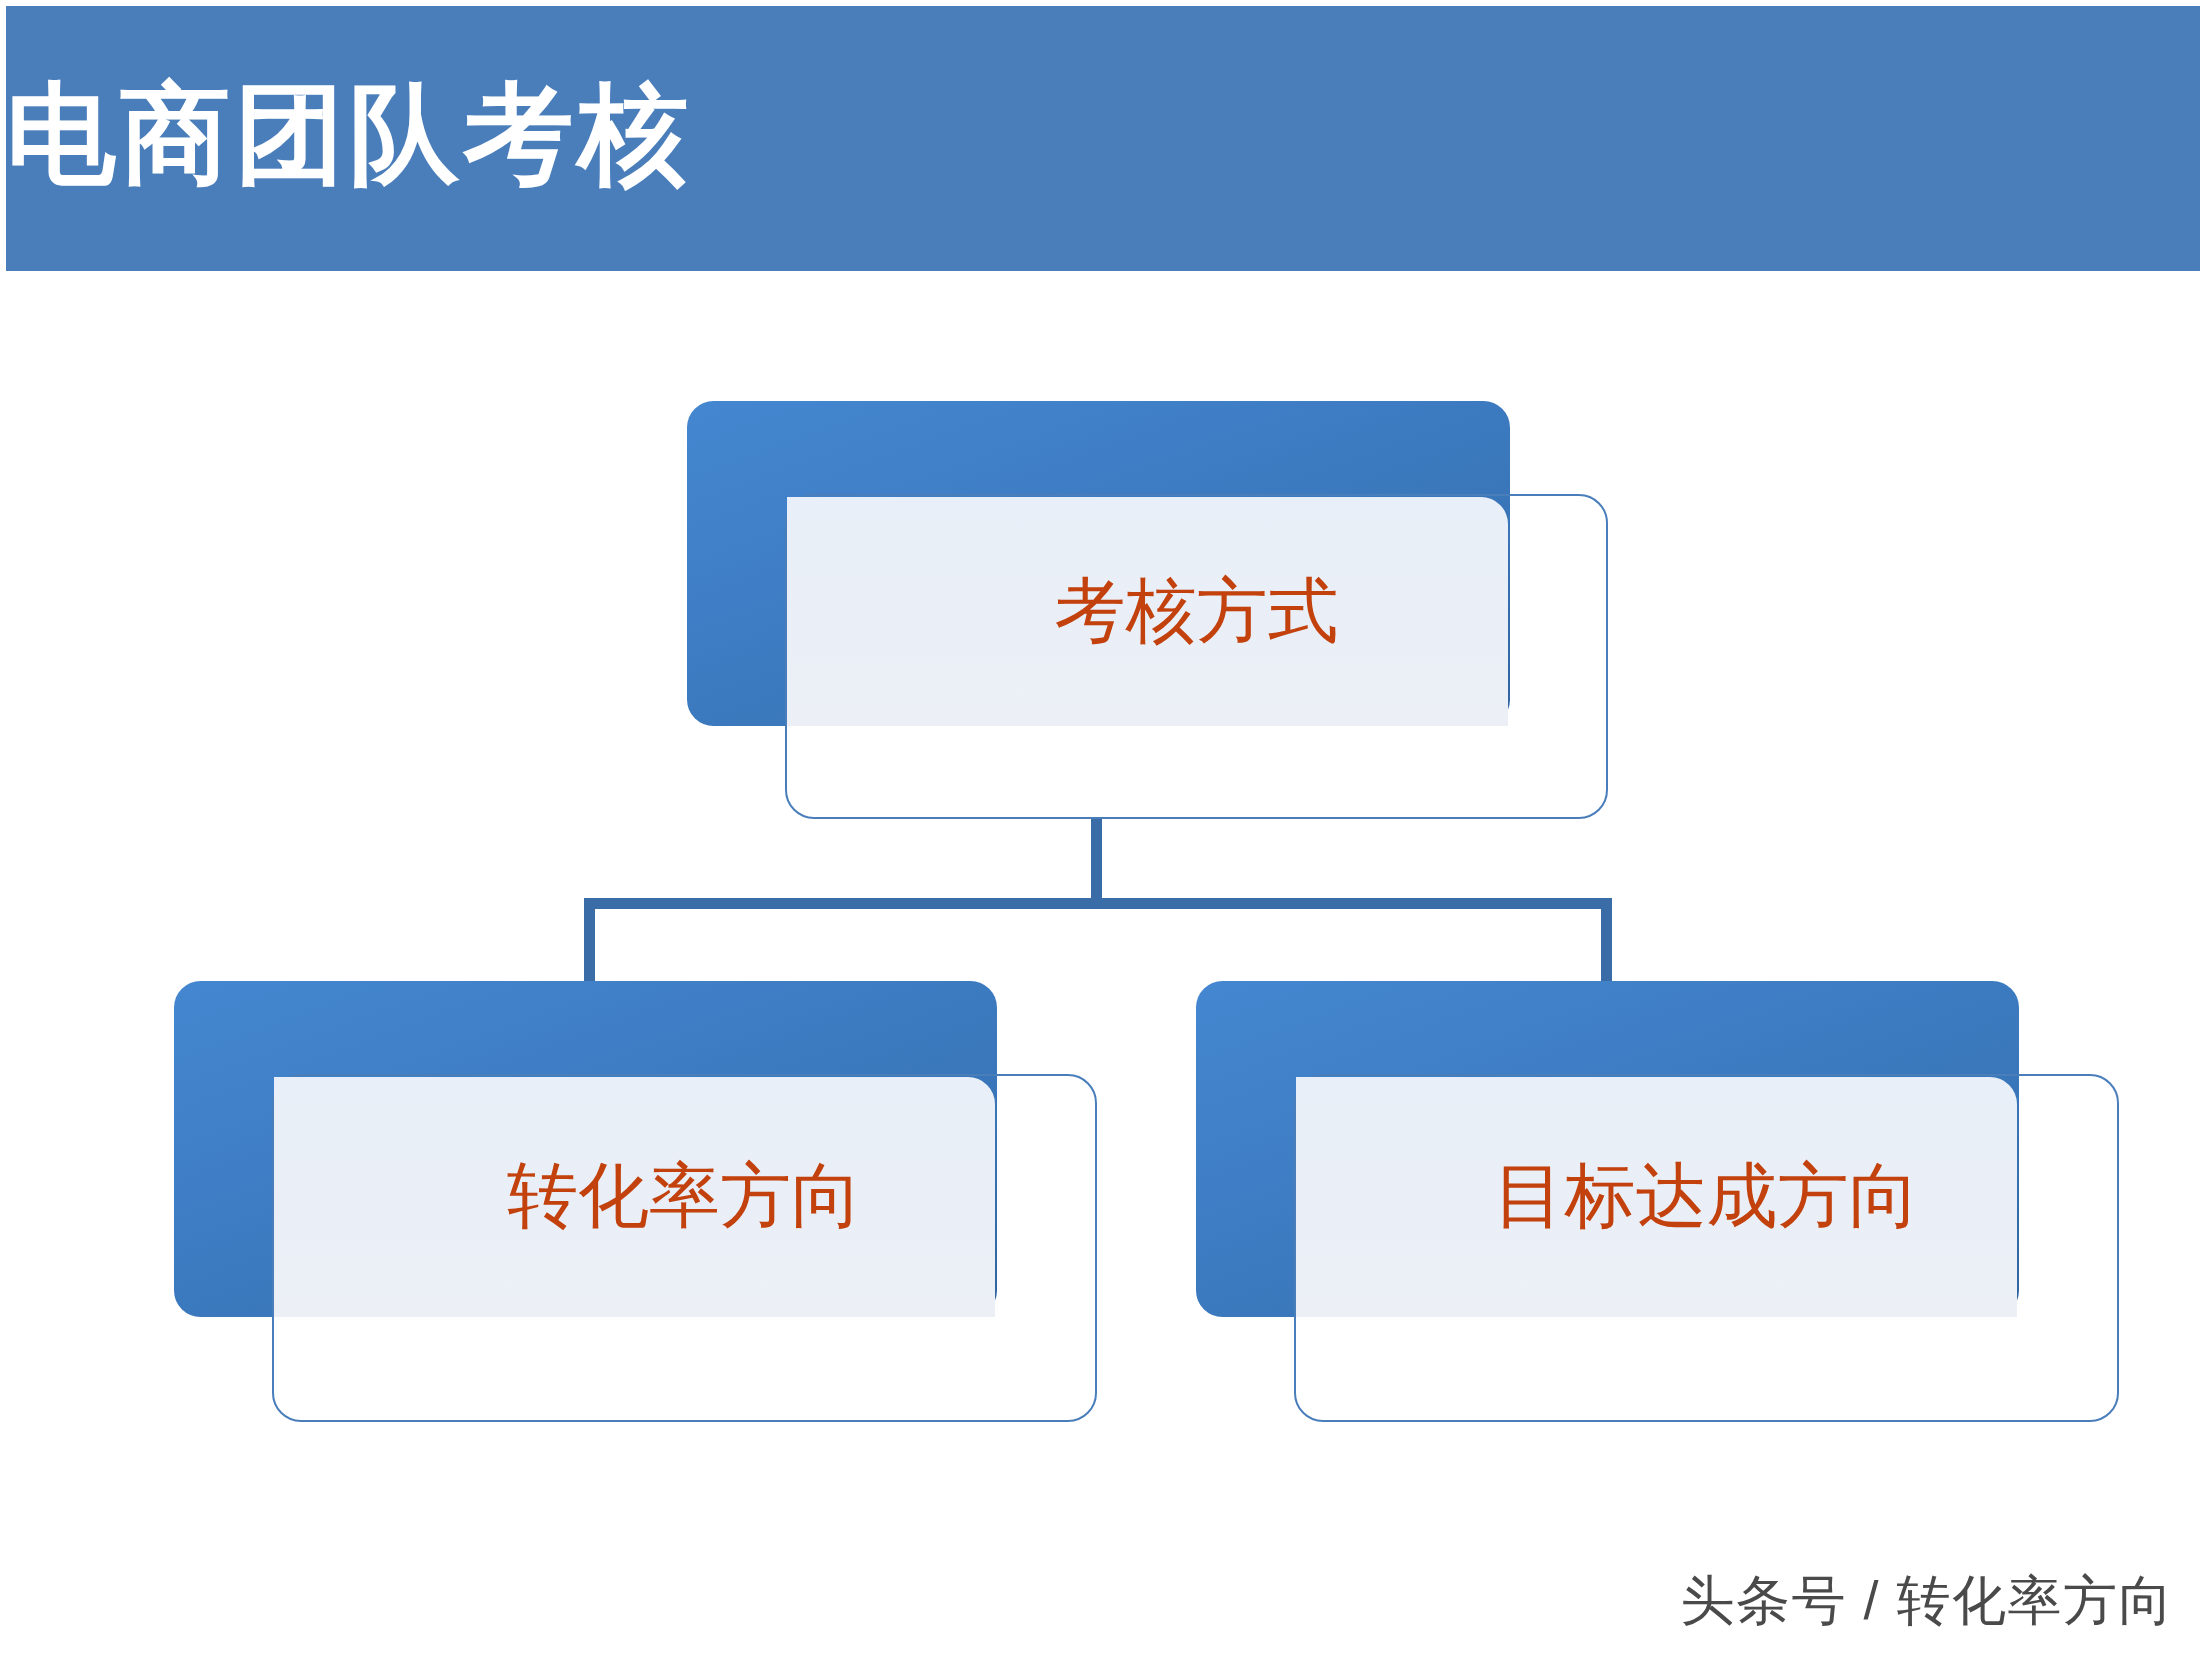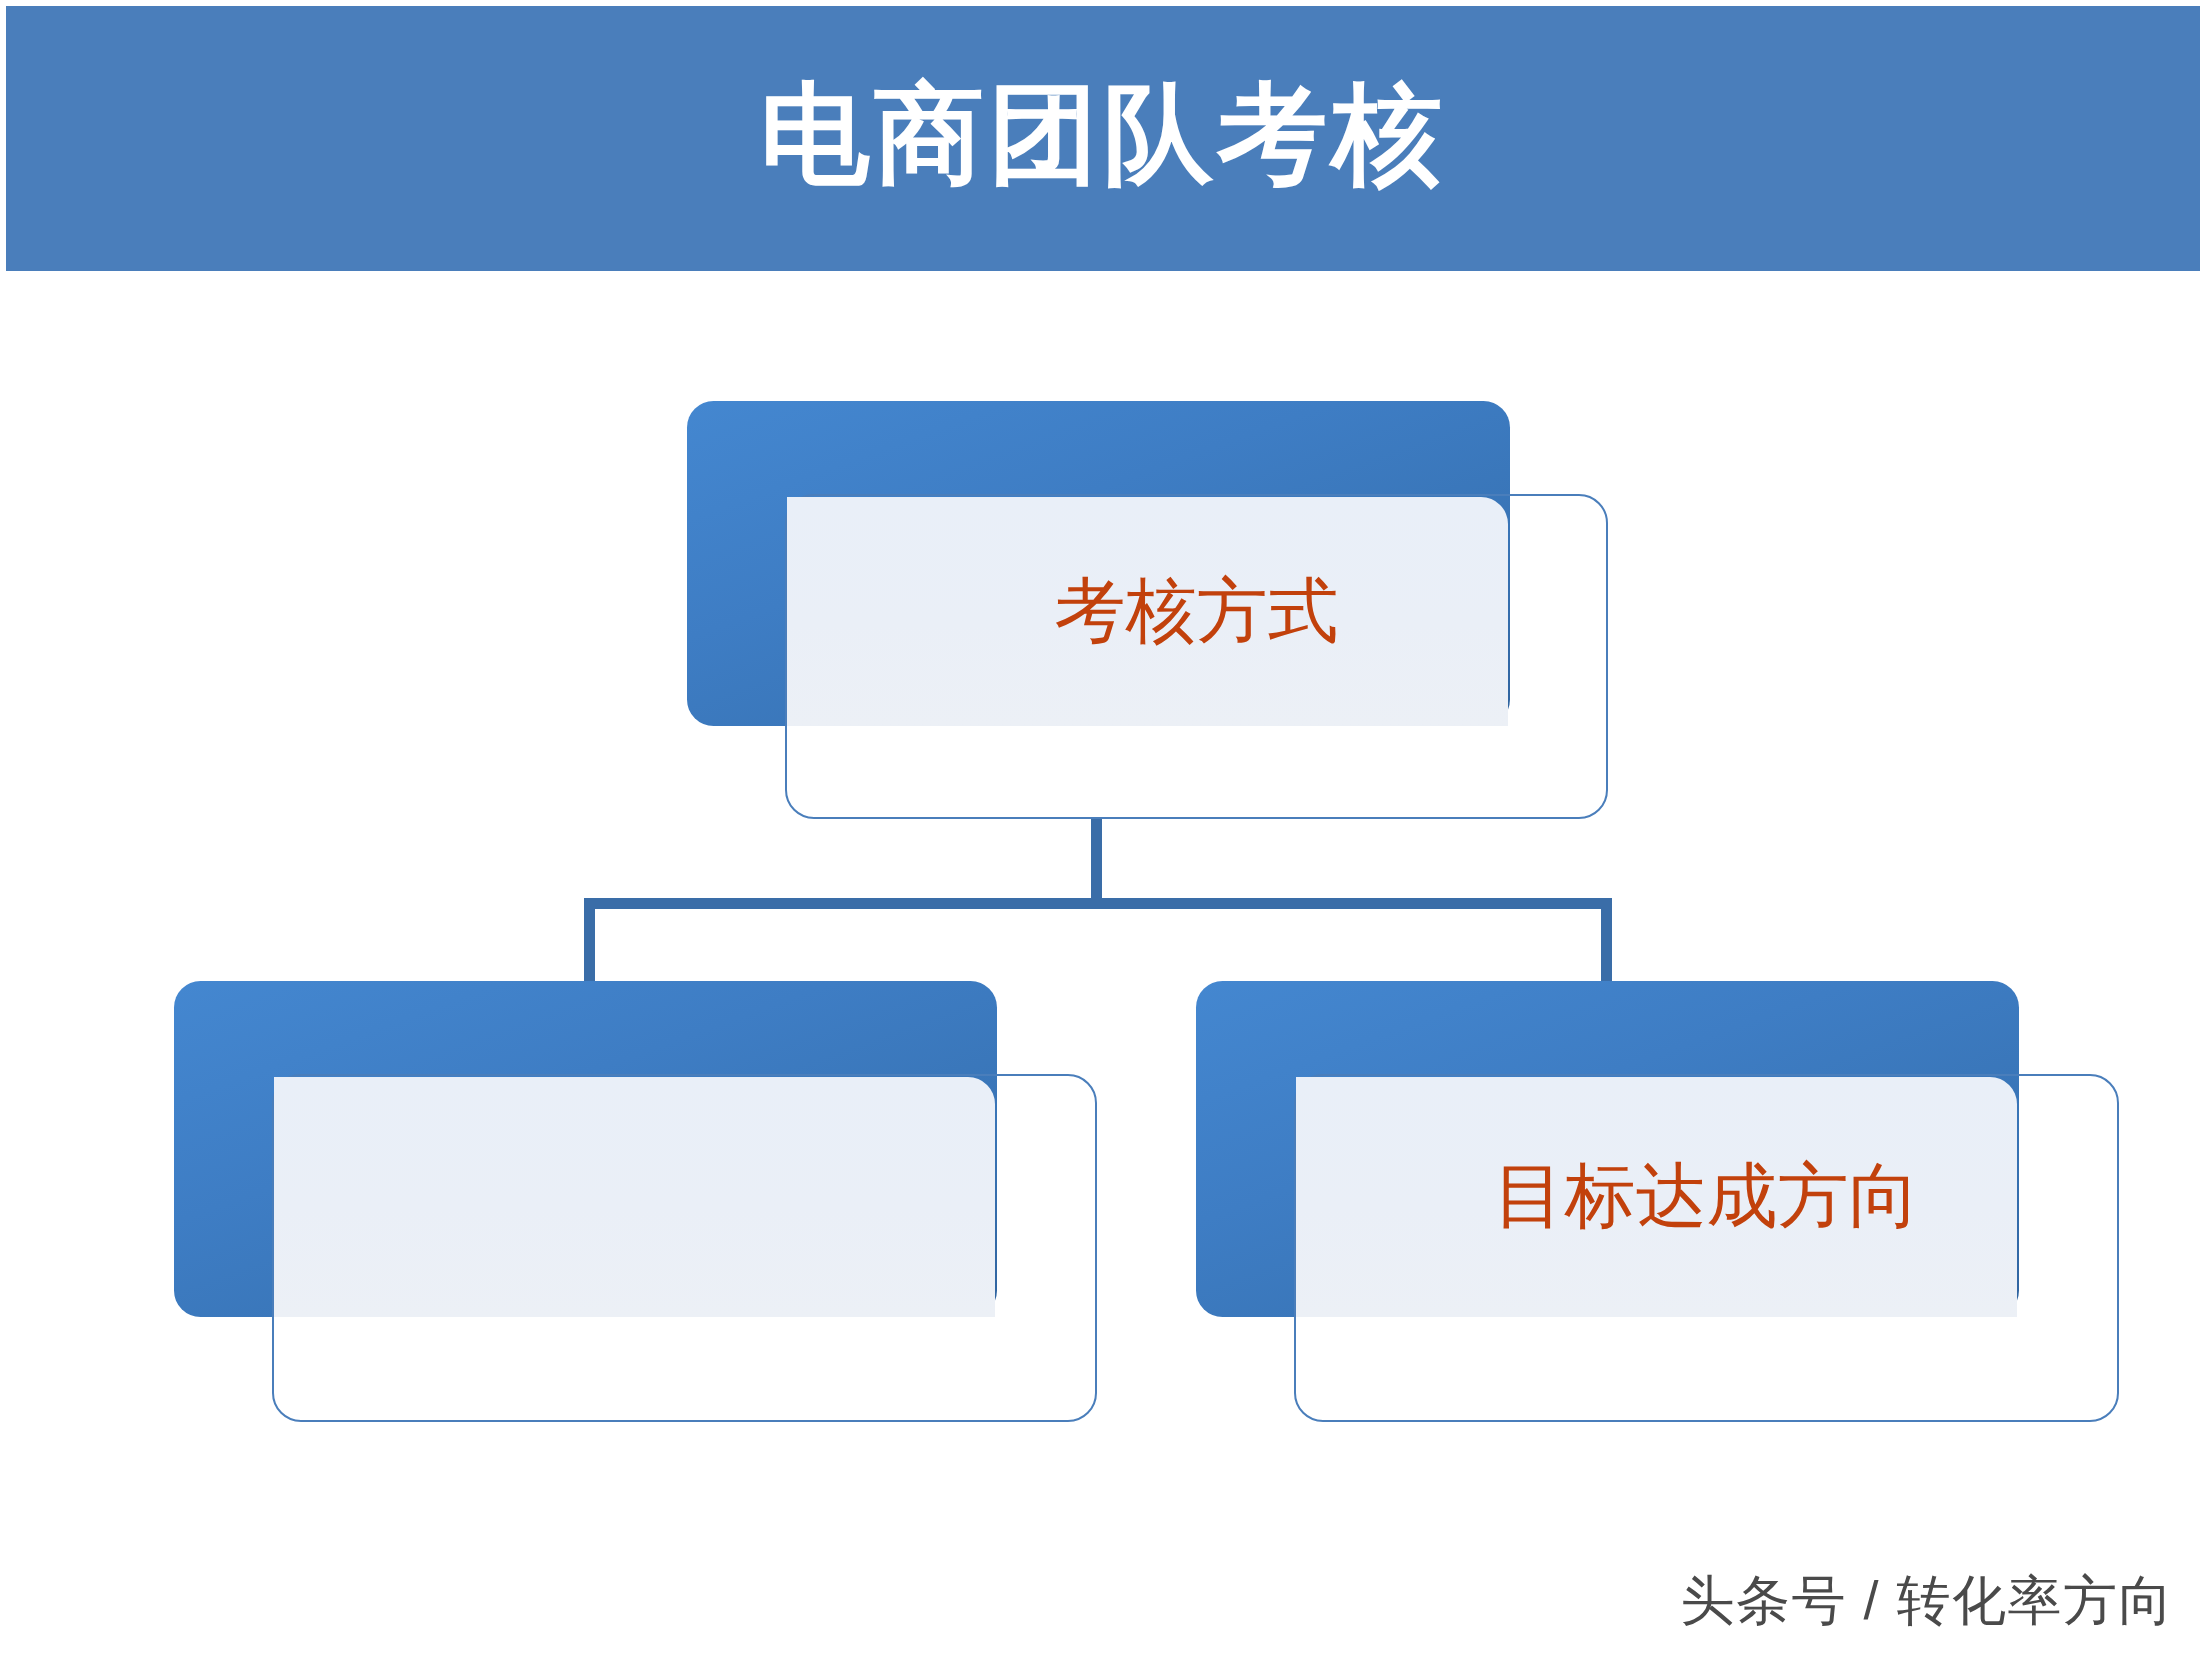--- a/index.html
+++ b/index.html
@@ -23,21 +23,21 @@
   
   .title-banner {
     position: absolute;
     left: 5.9px;
     top: 5.9px;
     width: 2194px;
     height: 265px;
     background: #4A7EBB;
     display: flex;
     align-items: center;
-    justify-content: center;
+    justify-content: flex-start;
   }
   .title-text {
     color: #FFFFFF;
     font-size: 110px;
     font-weight: bold;
     letter-spacing: 4.4px;
     line-height: 1;
     white-space: nowrap;
     transform: translateY(-4.4px);
   }
@@ -133,20 +133,21 @@
   </div>
 
   <div class="node" style="left:174px; top:981px; width:925px; height:443px;">
 
     <div class="node-plate" style="width:823px; height:336px;"></div>
 
     <div class="node-card" style="left:98px; top:93px; width:825px; height:348px;"></div>
 
     <div class="node-card-fill" style="left:100px; top:96px; width:721px; height:240px; border-top-right-radius:27px;"></div>
 
+    <div class="node-label" style="left:98px; top:93px; width:825px; height:243px;">转化率方向</div>
   </div>
 
   <div class="node" style="left:1196px; top:981px; width:925px; height:443px;">
 
     <div class="node-plate" style="width:823px; height:336px;"></div>
 
     <div class="node-card" style="left:98px; top:93px; width:825px; height:348px;"></div>
 
     <div class="node-card-fill" style="left:100px; top:96px; width:721px; height:240px; border-top-right-radius:27px;"></div>
 

